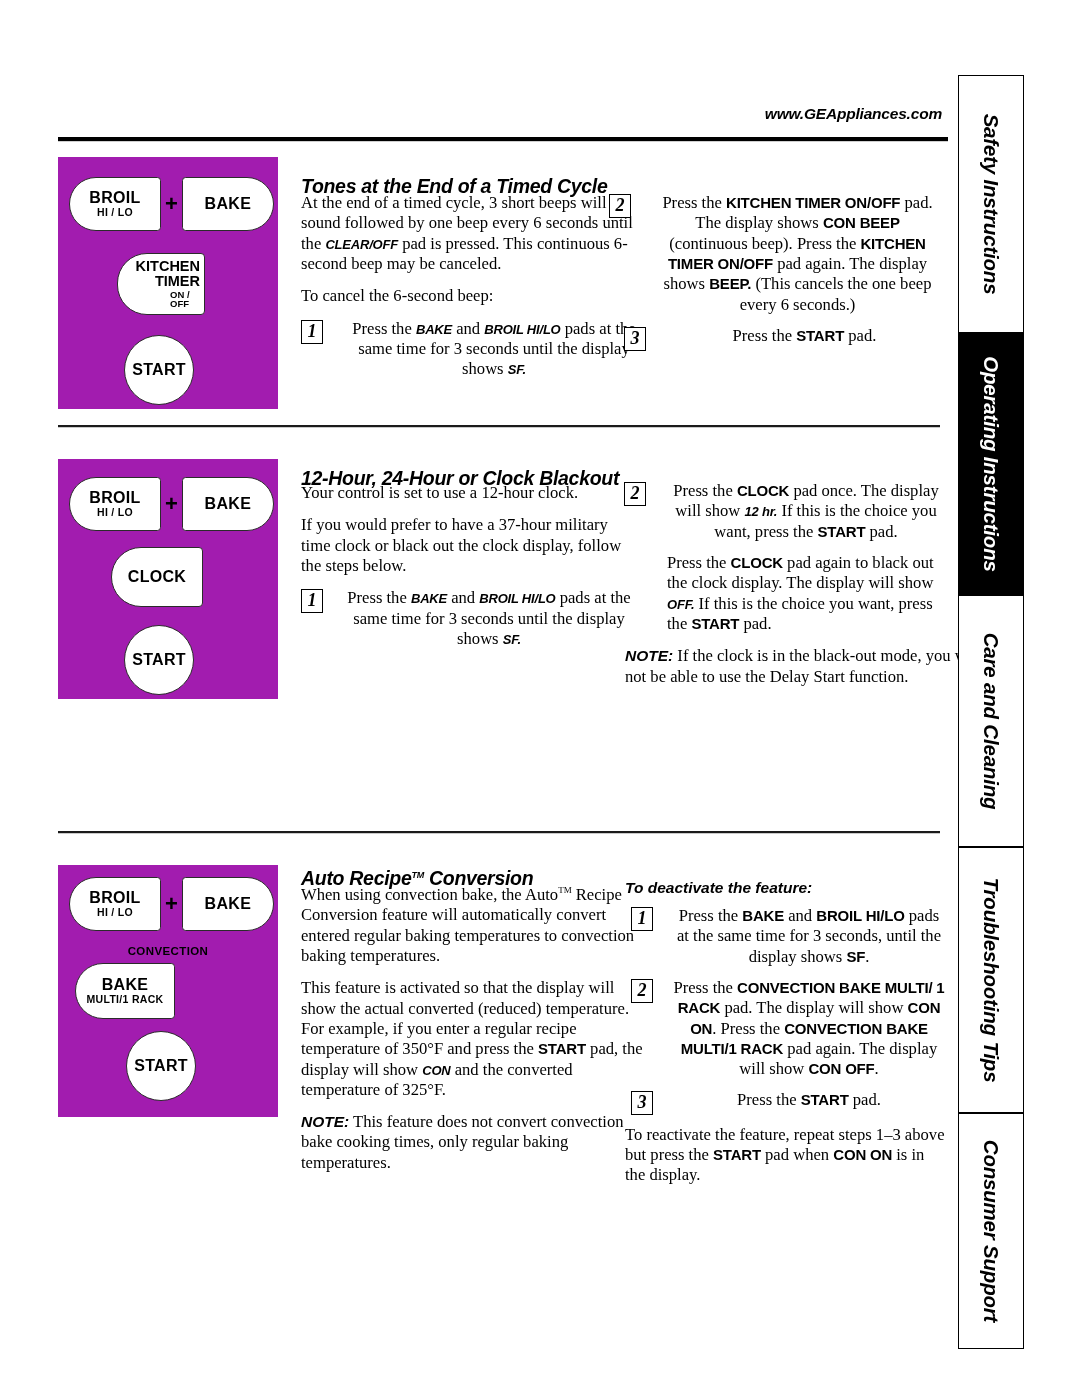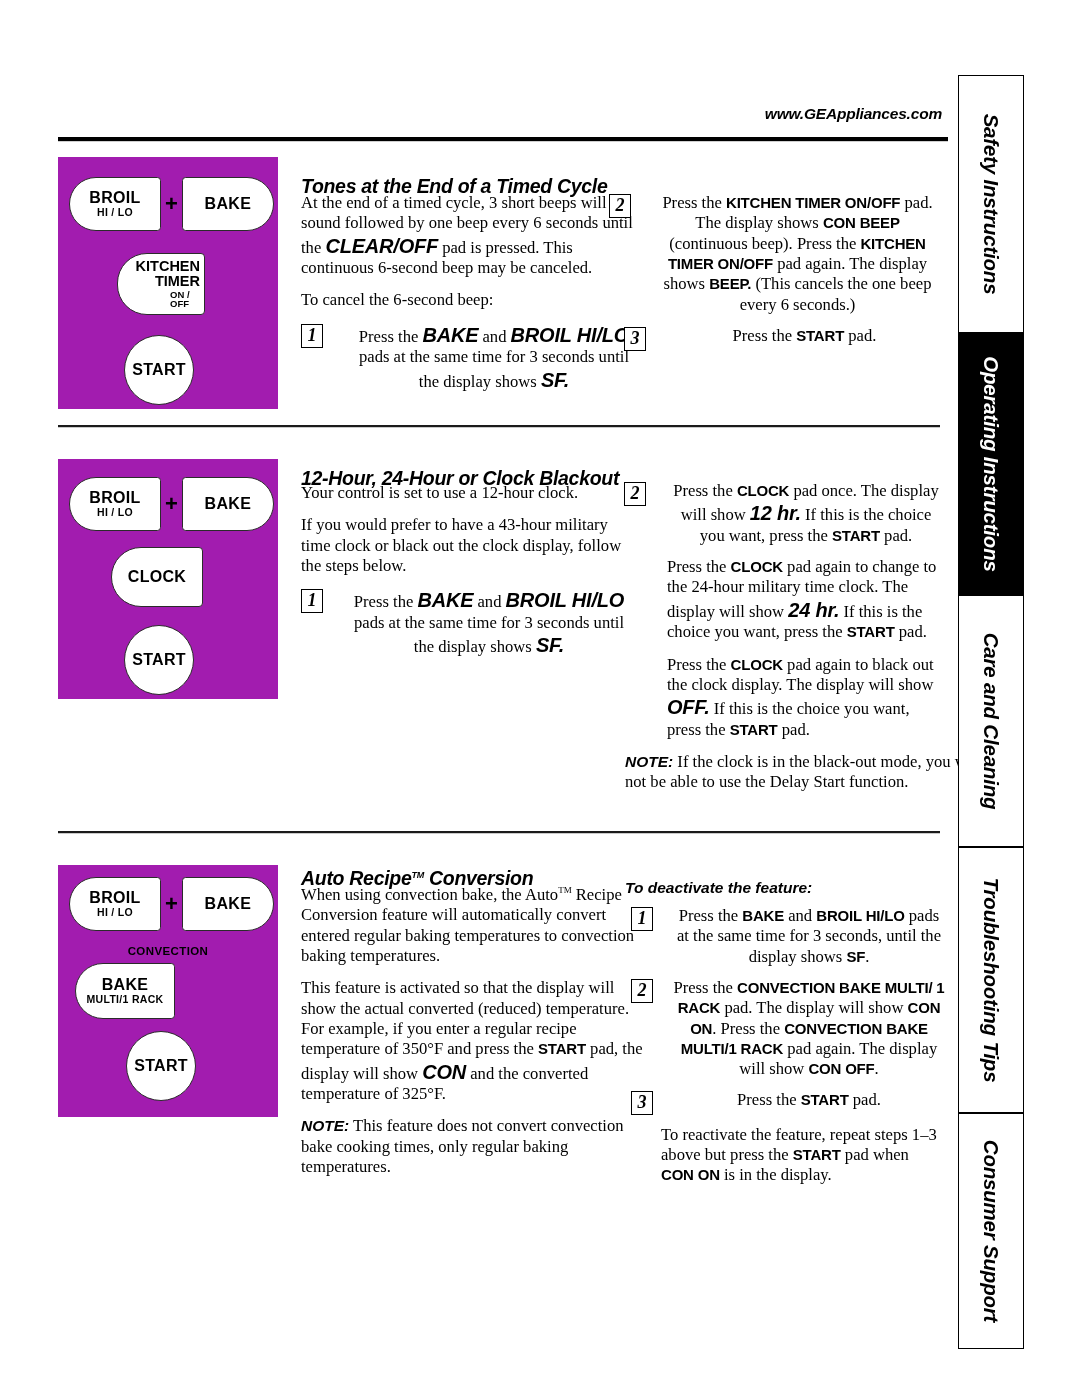--- a/index.html
+++ b/index.html
@@ -153,21 +153,21 @@
     font-family: "Liberation Serif", serif;
     font-size: 16.6px;
     line-height: 1.225;
     text-align: left;
   }
   .col p { margin: 0 0 12px 0; }
   b.cmd {
     font-family: "Liberation Sans", sans-serif;
     font-weight: bold;
     font-style: italic;
-    font-size: 20px;
+    font-size: 13px;
     letter-spacing: -0.2px;
   }
   b.cmdu {
     font-family: "Liberation Sans", sans-serif;
     font-weight: bold;
     font-size: 15px;
     letter-spacing: -0.2px;
   }
   b.note {
     font-family: "Liberation Sans", sans-serif;
@@ -327,33 +327,32 @@
       <div class="pad pad-round" style="position:absolute; left:70px; top:170px; width:62px; height:62px;">
         <span class="l1">START</span>
       </div>
     </div>
   </div>
 
   <h2 class="sect-title" style="left:301px; top:438px;">12-Hour, 24-Hour or Clock Blackout</h2>
 
   <div class="col" style="left:301px; top:470px; width:330px;">
     <p>Your control is set to use a 12-hour clock.</p>
-    <p>If you would prefer to have a 43-hour military time clock or black out the clock display, follow the steps below.</p>
+    <p>If you would prefer to have a 37-hour military time clock or black out the clock display, follow the steps below.</p>
     <div class="step">
       <span class="num">1</span>
       <span class="txt"><span>Press the </span><b class="cmd">BAKE</b><span> and </span><b class="cmd">BROIL HI/LO</b><span> pads at the same time for 3 seconds until the display shows </span><b class="cmd">SF.</b></span>
     </div>
   </div>
 
   <div class="col" style="left:625px; top:468px; width:320px;">
     <div class="step">
       <span class="num" style="left:-1px;">2</span>
       <span class="txt" style="padding-left:42px;"><span>Press the </span><b class="cmdu">CLOCK</b><span> pad once. The display will show </span><b class="cmd">12 hr.</b><span> If this is the choice you want, press the </span><b class="cmdu">START</b><span> pad.</span></span>
     </div>
-    <p style="padding-left:42px;"><span>Press the </span><b class="cmdu">CLOCK</b><span> pad again to change to the 24-hour military time clock. The display will show </span><b class="cmd">24 hr.</b><span> If this is the choice you want, press the </span><b class="cmdu">START</b><span> pad.</span></p>
     <p style="padding-left:42px;"><span>Press the </span><b class="cmdu">CLOCK</b><span> pad again to black out the clock display. The display will show </span><b class="cmd">OFF.</b><span> If this is the choice you want, press the </span><b class="cmdu">START</b><span> pad.</span></p>
     <p style="width:360px;"><b class="note">NOTE:</b><span> If the clock is in the black-out mode, you will not be able to use the Delay Start function.</span></p>
   </div>
 
   <div class="rule-thin" style="top:818px;"></div>
 
   <div class="panel" style="left:58px; top:852px; width:220px; height:252px;">
     <div class="panel-inner">
       <div class="btn-row" style="left:14px; top:14px;">
         <div class="pad pad-left" style="width:86px;height:50px;">
@@ -394,21 +393,21 @@
       <span class="txt" style="padding-left:48px;"><span>Press the </span><b class="cmdu">BAKE</b><span> and </span><b class="cmdu">BROIL HI/LO</b><span> pads at the same time for 3 seconds, until the display shows </span><b class="cmdu">SF</b><span>.</span></span>
     </div>
     <div class="step">
       <span class="num" style="left:6px;">2</span>
       <span class="txt" style="padding-left:48px;"><span>Press the </span><b class="cmdu">CONVECTION BAKE MULTI/ 1 RACK</b><span> pad. The display will show </span><b class="cmdu">CON ON</b><span>. Press the </span><b class="cmdu">CONVECTION BAKE MULTI/1 RACK</b><span> pad again. The display will show </span><b class="cmdu">CON OFF</b><span>.</span></span>
     </div>
     <div class="step">
       <span class="num" style="left:6px;">3</span>
       <span class="txt" style="padding-left:48px;"><span>Press the </span><b class="cmdu">START</b><span> pad.</span></span>
     </div>
-    <p style="margin-top:14px;margin-left:36px;"><span>To reactivate the feature, repeat steps 1–3 above but press the </span><b class="cmdu">START</b><span> pad when </span><b class="cmdu">CON ON</b><span> is in the display.</span></p>
+    <p style="margin-top:14px;"><span>To reactivate the feature, repeat steps 1–3 above but press the </span><b class="cmdu">START</b><span> pad when </span><b class="cmdu">CON ON</b><span> is in the display.</span></p>
   </div>
 
   <div class="tabs">
     <div class="tab" style="top:0px; height:258px;">
       <span class="tlabel">Safety Instructions</span>
     </div>
     <div class="tab active" style="top:258px; height:262px;">
       <span class="tlabel">Operating Instructions</span>
     </div>
     <div class="tab" style="top:520px; height:252px;">

